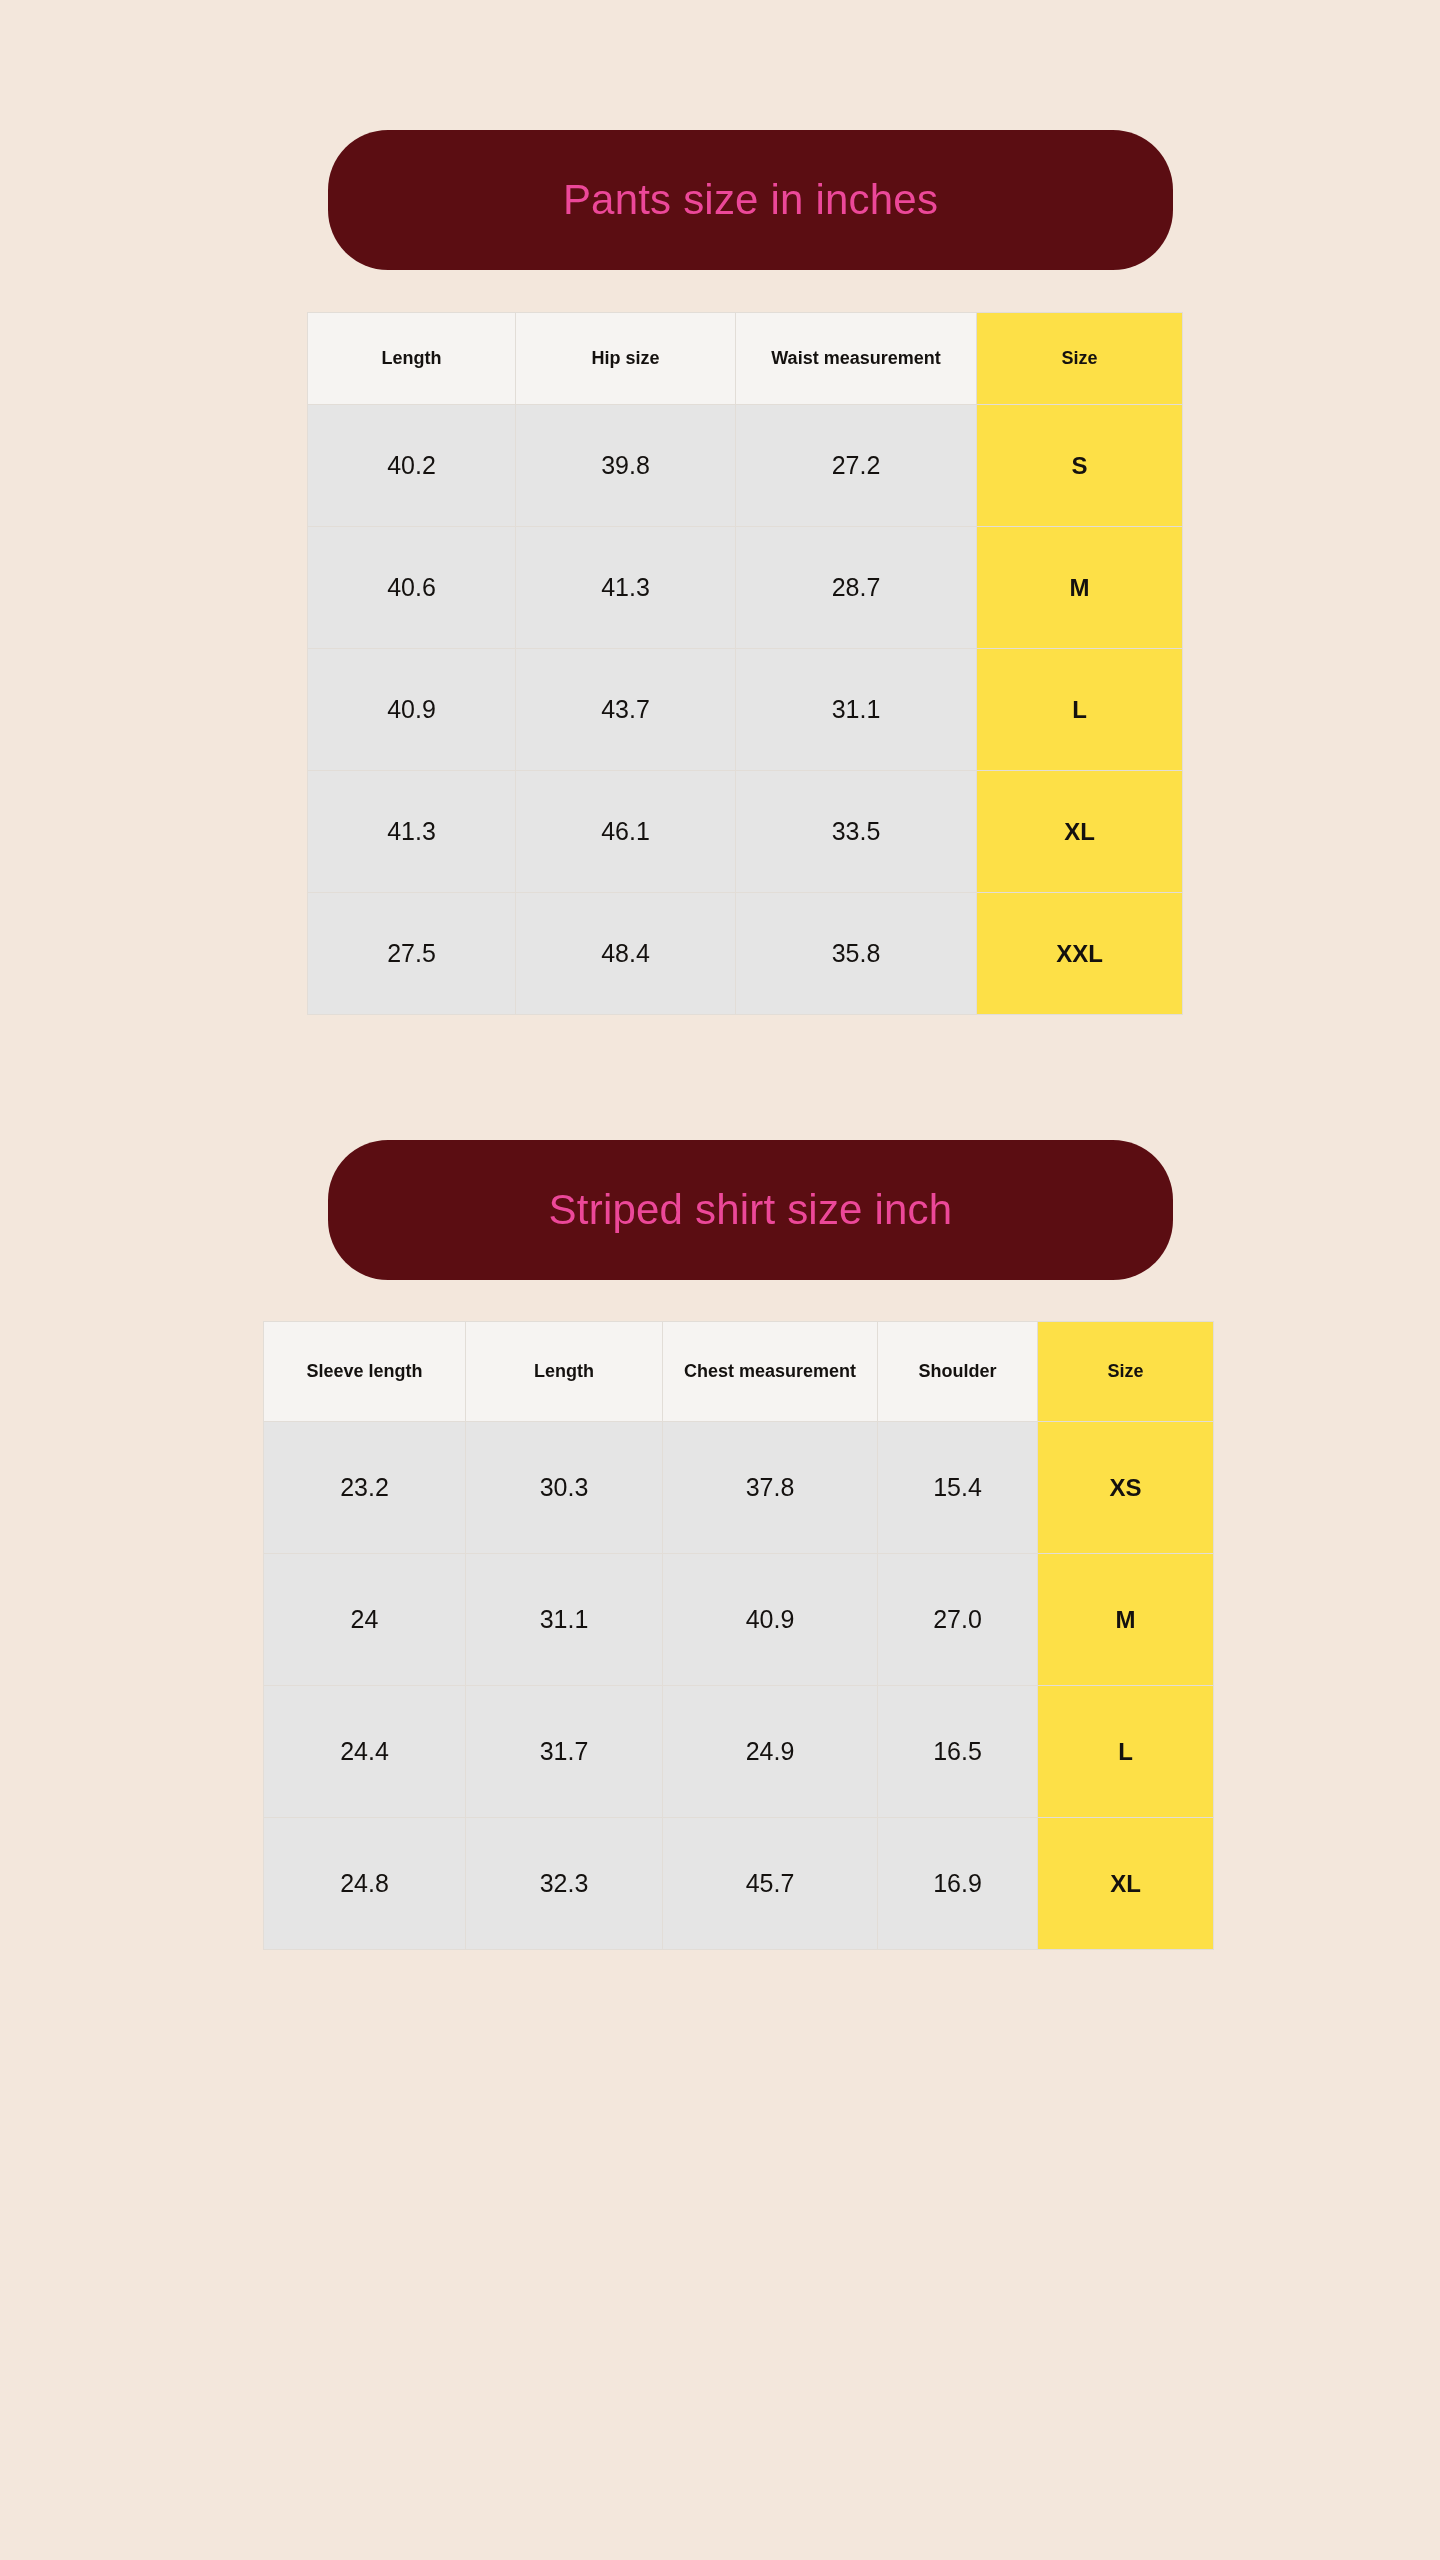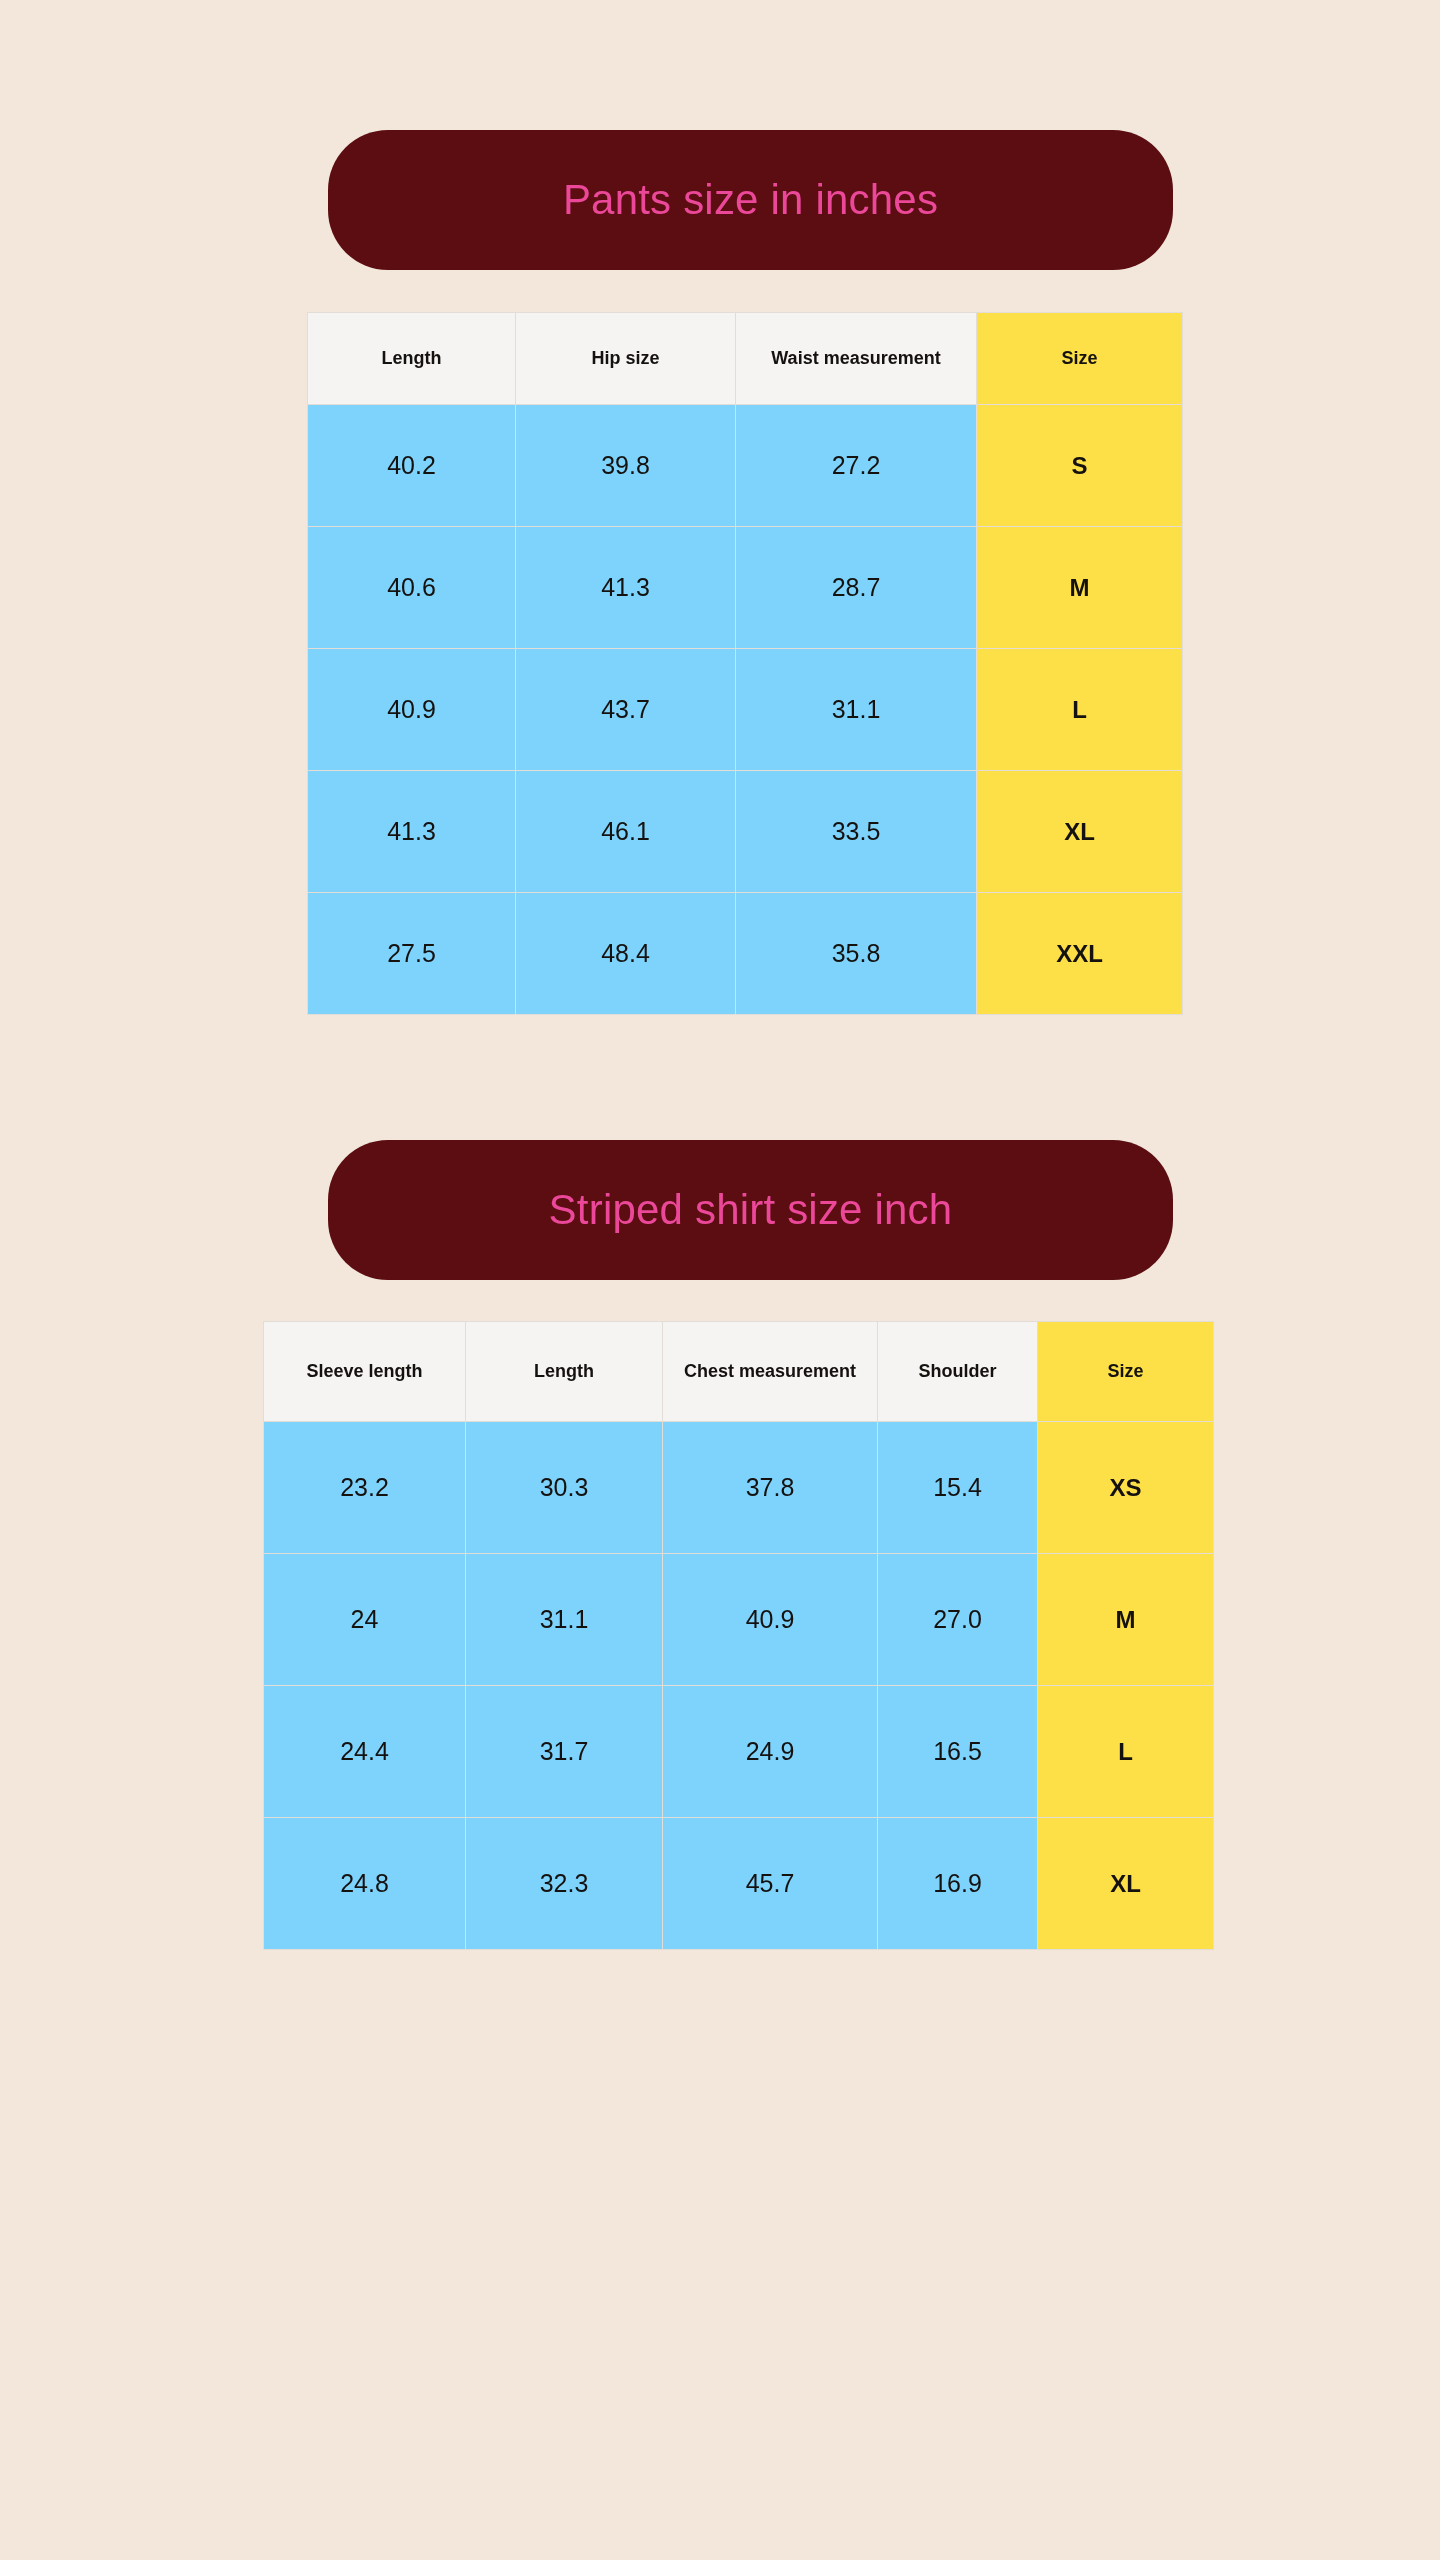--- a/index.html
+++ b/index.html
@@ -70,21 +70,21 @@
   }
   table.size-table th {
     background: #f6f4f2;
     font-size: 18px;
     font-weight: bold;
     line-height: 1.25;
     height: 92px;
     padding: 6px 20px;
   }
   table.size-table td {
-    background: #7dd3fc;
+    background: #e5e5e5;
     font-size: 25px;
     font-weight: 400;
     height: 122px;
     padding: 4px;
   }
   table.size-table td.size-col,
   table.size-table th.size-col {
     background: #fde047;
     font-weight: bold;
   }

